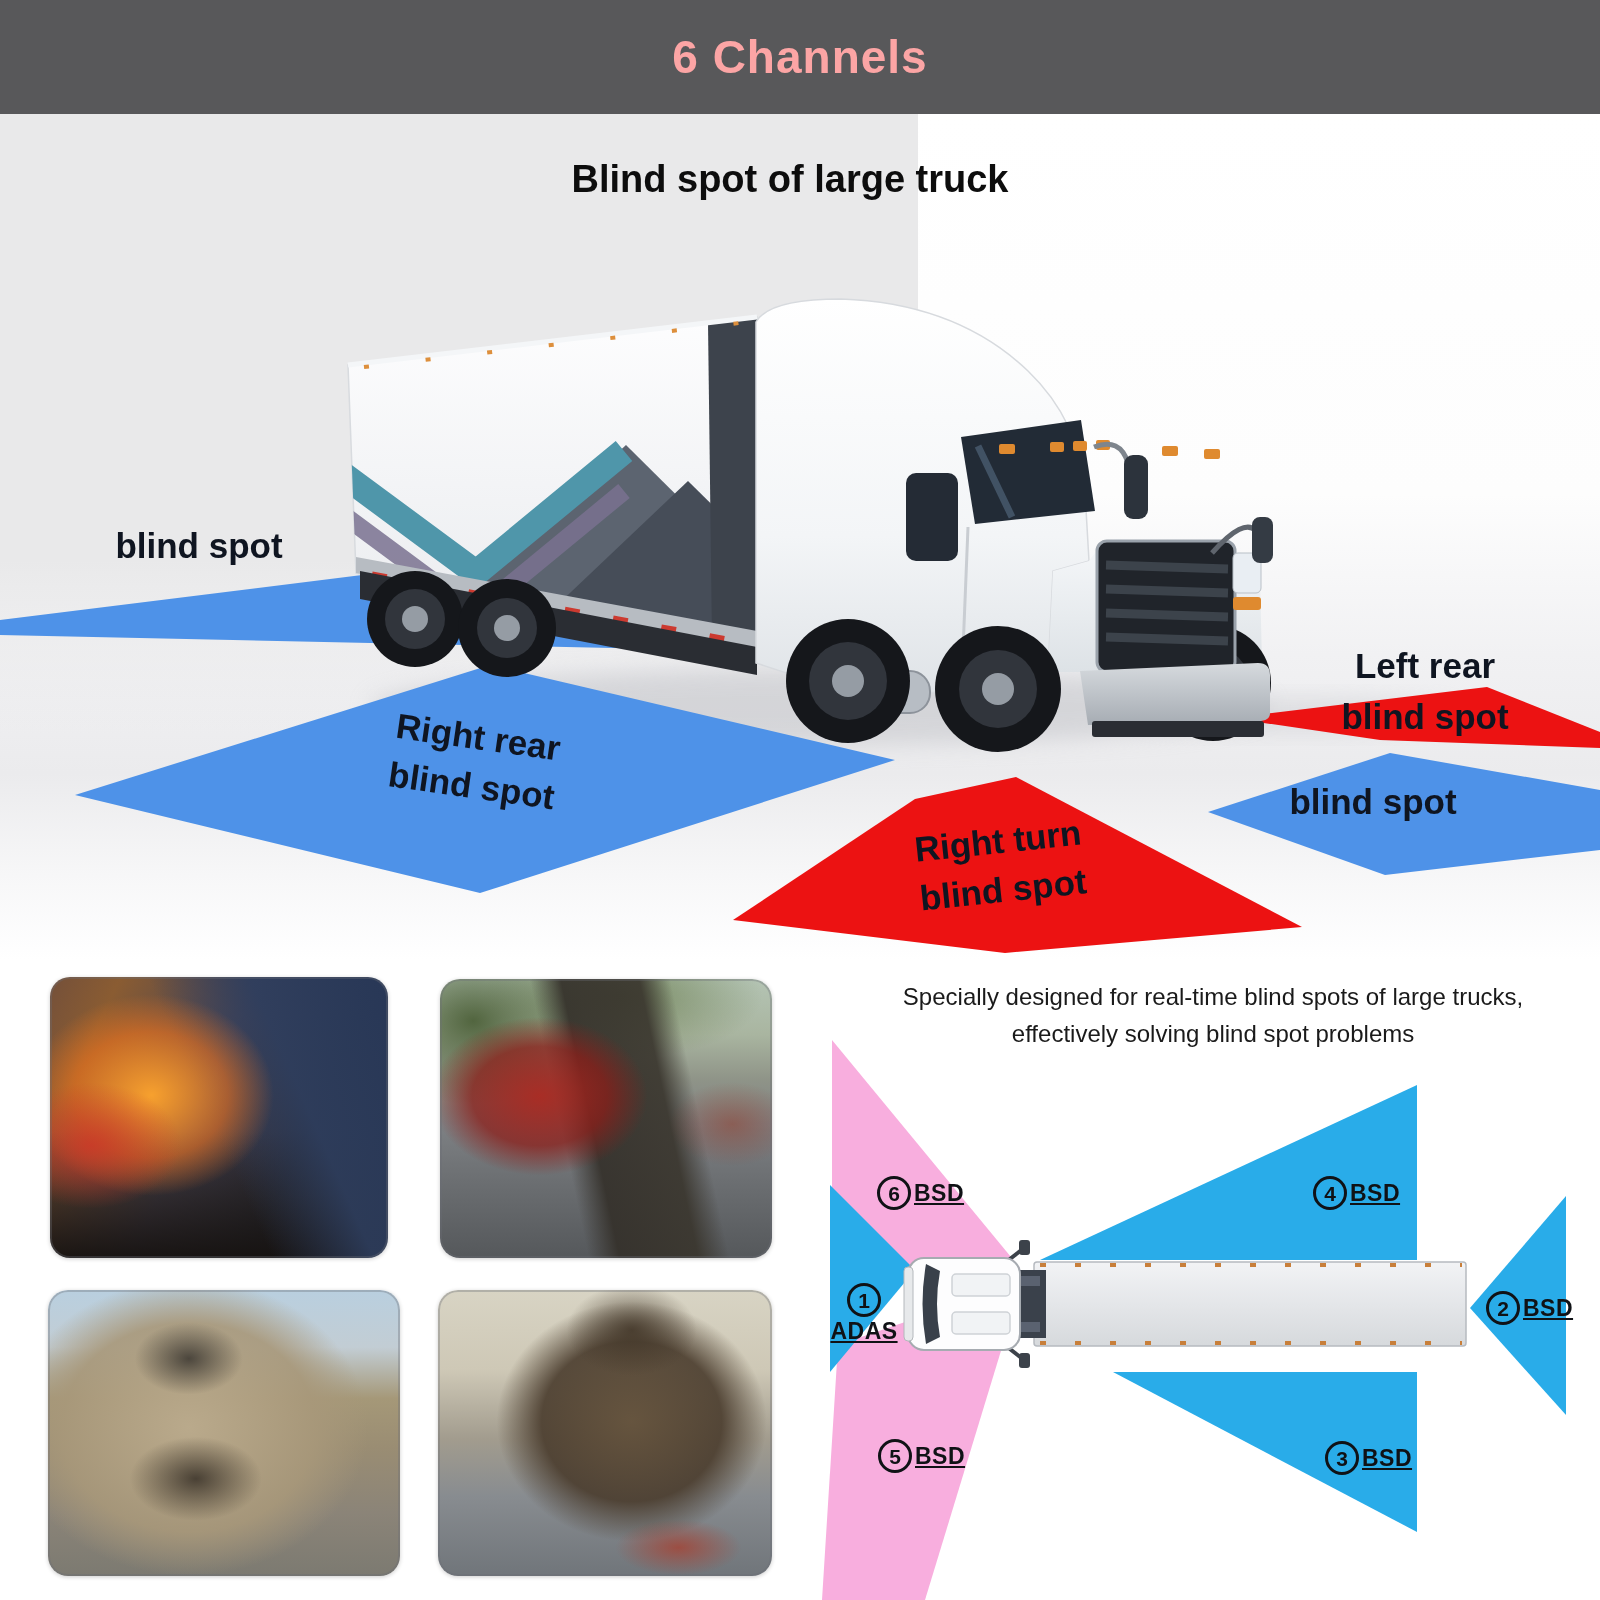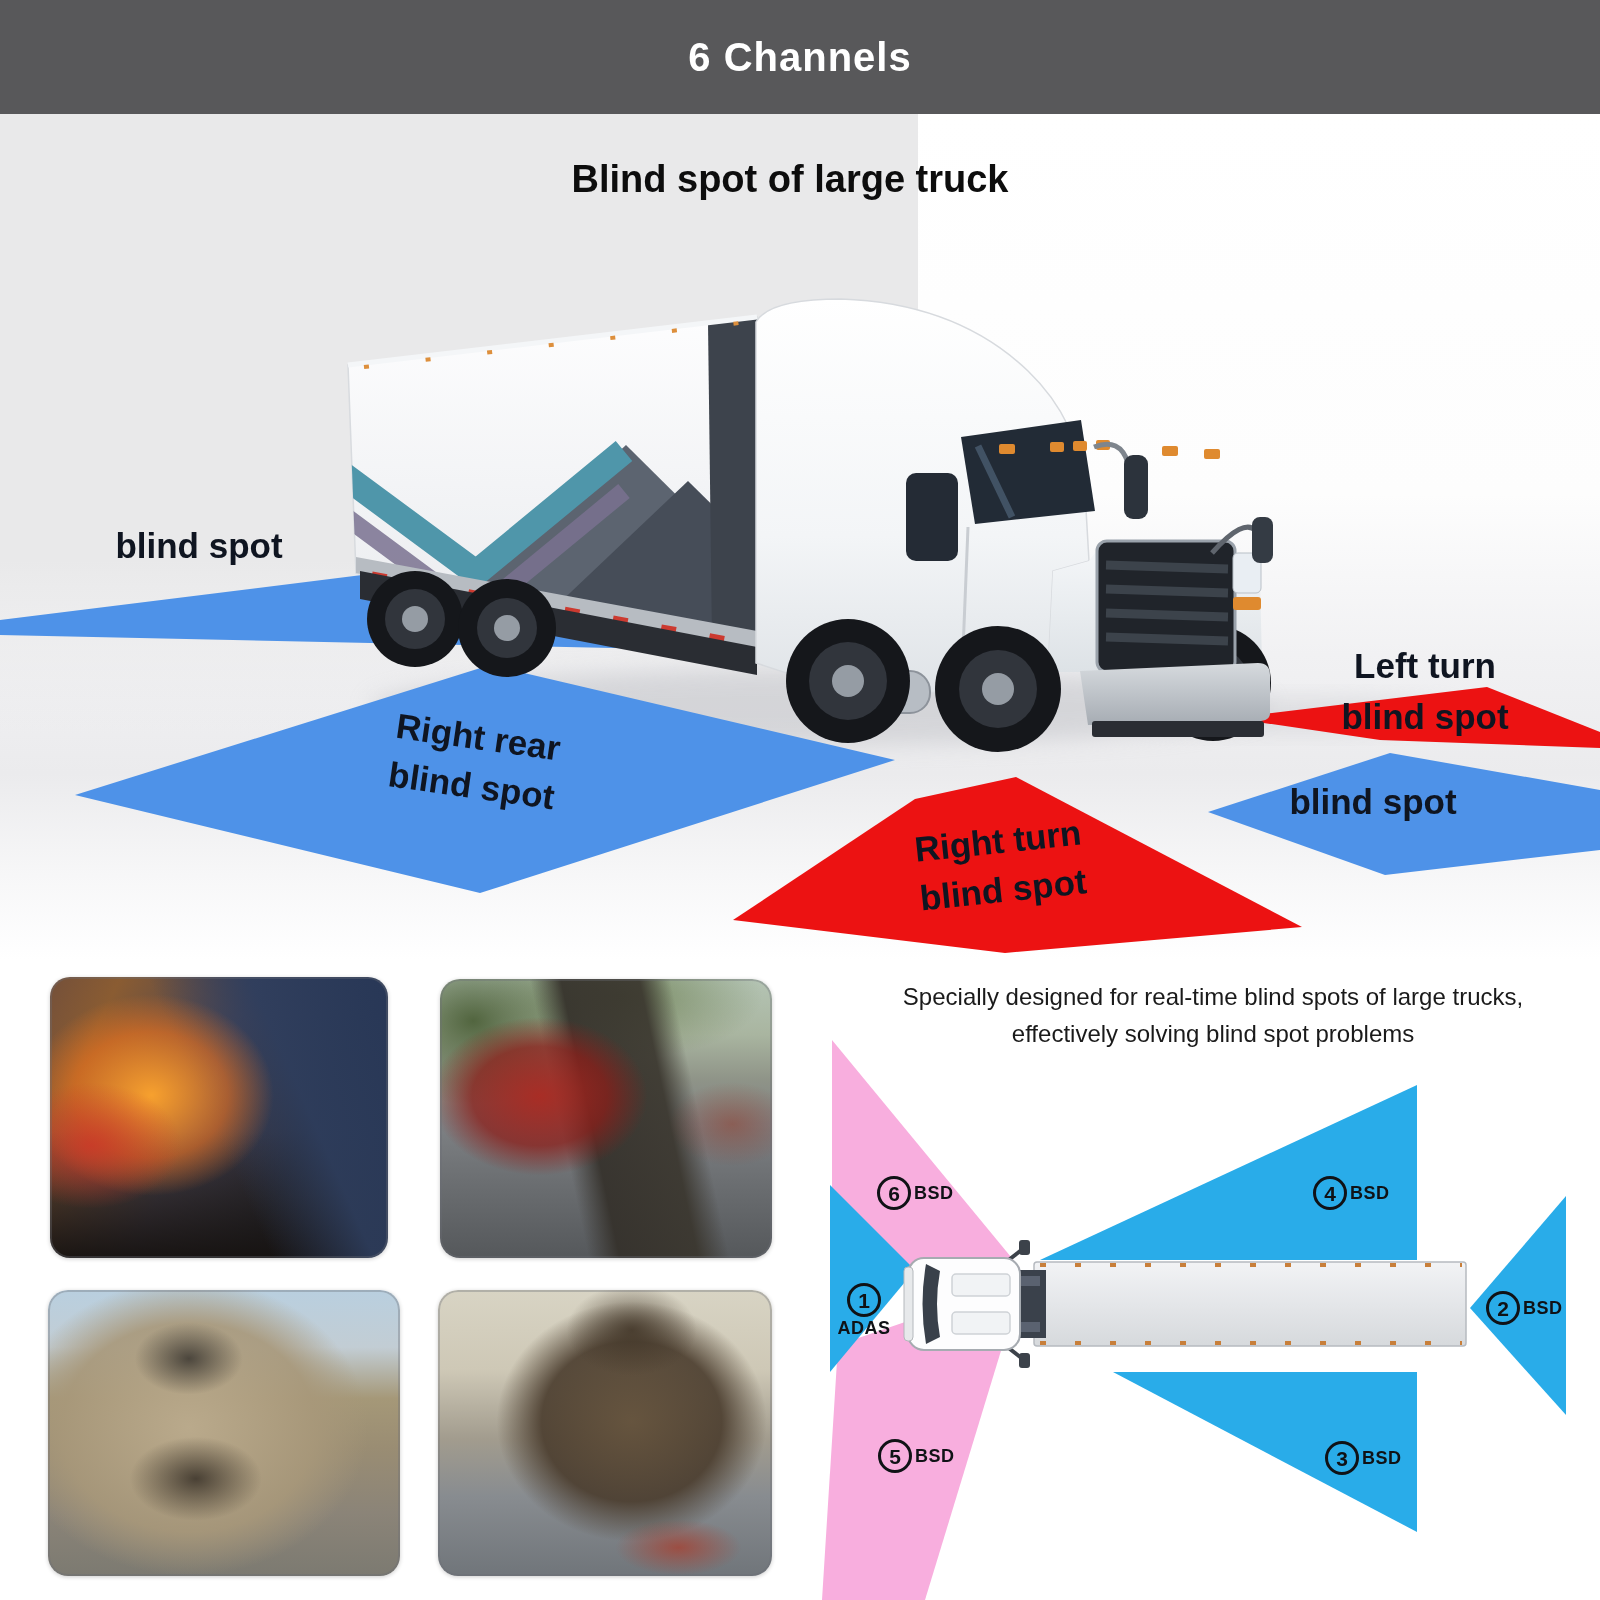--- a/index.html
+++ b/index.html
@@ -1,21 +1,21 @@
 <!DOCTYPE html>
 <html><head>
 <meta charset="utf-8">
 <style>
   html,body{margin:0;padding:0;background:#fff;}
   .page{position:relative;width:1600px;height:1600px;overflow:hidden;background:#ffffff;
         font-family:"Liberation Sans", sans-serif;}
   
   .header{position:absolute;left:0;top:0;width:1600px;height:114px;background:#58585a;
           display:flex;align-items:center;justify-content:center;}
-  .header-title{color:#ffffff;font-size:40px;font-weight:700;letter-spacing:1px;}
+  .header-title{color:#fca5a5;font-size:46px;font-weight:700;letter-spacing:1px;}
   
   .scene-bg{position:absolute;left:0;top:114px;width:1600px;height:846px;
             background:linear-gradient(180deg,#ffffff 0%,#fdfdfd 45%,#f1f1f3 64%,#ebebed 78%,#f7f7f8 90%,#ffffff 100%);}
   .scene-gray{position:absolute;left:0;top:114px;width:918px;height:620px;
               background:linear-gradient(180deg,#e9e9ea 0%,#e9e9ea 72%,rgba(233,233,234,0) 100%);}
   .scene-svg{position:absolute;left:0;top:115px;}
   .scene-title{position:absolute;left:490px;top:158px;width:600px;text-align:center;
                font-size:38px;font-weight:700;color:#0d0d0d;}
   .bs{position:absolute;text-align:center;color:#0f1521;font-size:35px;font-weight:600;line-height:49px;}
   .bs-rear-vision{left:39px;top:521px;width:320px;}
@@ -49,21 +49,21 @@
       radial-gradient(ellipse 100px 70px at 58% 14%, rgba(66,54,40,.85), rgba(66,54,40,0) 65%),
       radial-gradient(ellipse 180px 160px at 58% 46%, rgba(98,80,58,.95), rgba(74,60,45,.9) 50%, rgba(74,60,45,0) 75%),
       linear-gradient(180deg,#d8d4c4 0%,#cec8b6 28%,#a29c8e 52%,#888c90 72%,#70757a 100%);}
   
   .caption{position:absolute;left:818px;top:978px;width:790px;text-align:center;
            font-size:24px;line-height:37px;color:#1a1a1a;font-weight:400;}
   .diagram-svg{position:absolute;left:800px;top:1020px;}
   .ch-label{position:absolute;display:flex;align-items:center;gap:3px;color:#101216;}
   .ch-circ{width:34px;height:34px;border:3px solid #101216;border-radius:50%;box-sizing:border-box;
            display:flex;align-items:center;justify-content:center;font-size:21px;font-weight:700;line-height:1;}
-  .ch-txt{font-size:18px;font-weight:600;letter-spacing:.5px;}
+  .ch-txt{font-size:23px;font-weight:600;letter-spacing:.5px;text-decoration:underline;}
   .ch-col{flex-direction:column;gap:1px;}
   .ch-1{left:824px;top:1283px;width:80px;}
   .ch-2{left:1486px;top:1291px;}
   .ch-3{left:1325px;top:1441px;}
   .ch-4{left:1313px;top:1176px;}
   .ch-5{left:878px;top:1439px;}
   .ch-6{left:877px;top:1176px;}
 </style>
 </head>
 <body>
@@ -190,21 +190,21 @@
     <div>blind spot</div>
   </div>
   <div class="bs bs-right-turn">
     <div>Right turn</div>
     <div>blind spot</div>
   </div>
   <div class="bs bs-forward">
     <div>blind spot</div>
   </div>
   <div class="bs bs-left-turn">
-    <div>Left turn</div>
+    <div>Left rear</div>
     <div>blind spot</div>
   </div>
 
   <div class="photo photo-1"></div>
   <div class="photo photo-2"></div>
   <div class="photo photo-3"></div>
   <div class="photo photo-4"></div>
 
   <div class="caption">
     <div>Specially designed for real-time blind spots of large trucks,</div>

